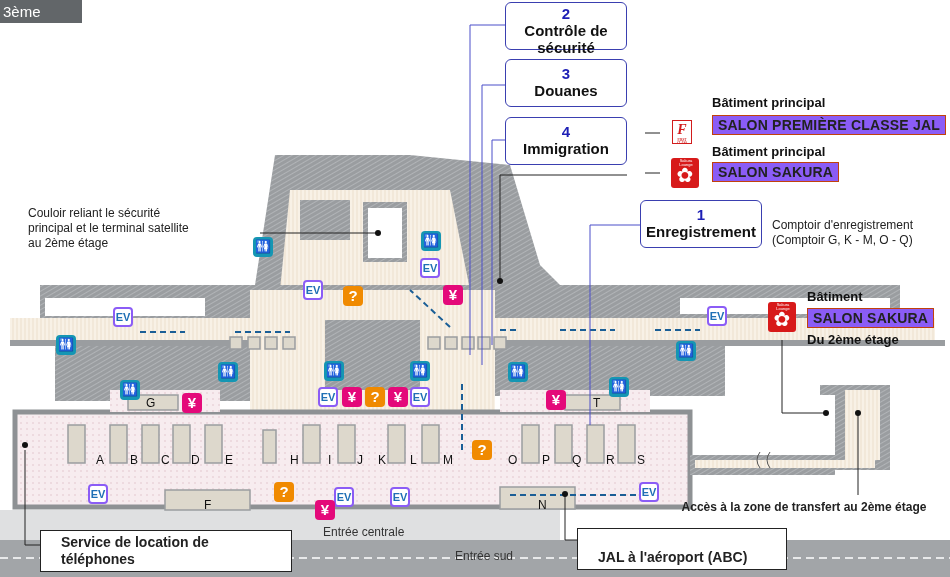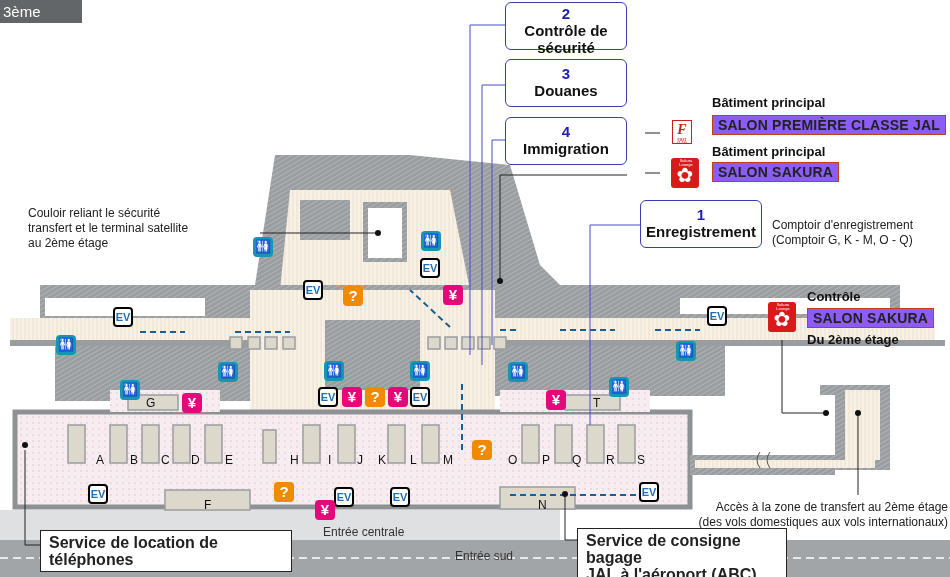--- a/index.html
+++ b/index.html
@@ -5,24 +5,24 @@
   html,body{margin:0;padding:0;background:#fff;}
   body{width:950px;height:577px;position:relative;overflow:hidden;font-family:"Liberation Sans","DejaVu Sans",sans-serif;color:#222;}
   .abs{position:absolute;}
   #floor-tag{left:0;top:0;width:82px;height:23px;background:#626669;color:#fff;font-size:15px;line-height:23px;padding-left:3px;box-sizing:border-box;}
   svg#map{position:absolute;left:0;top:0;}
   .callout{position:absolute;background:#fff;border:1px solid #3a3fb0;border-radius:6px;text-align:center;font-weight:bold;font-size:15px;line-height:17px;color:#111;box-sizing:border-box;}
   .callout .num{color:#1d1fb5;display:block;}
   .salon-head{position:absolute;font-size:13px;font-weight:bold;color:#111;}
   .salon-box{position:absolute;border:1px solid #c2410c;background:#8b5cf6;font-size:14px;font-weight:bold;padding:1px 5px;letter-spacing:0.2px;}
   .note{position:absolute;font-size:12px;color:#222;line-height:15px;}
-  .box-label{position:absolute;background:#fff;border:1px solid #222;font-weight:bold;font-size:16px;line-height:17px;padding:3px 8px;box-sizing:border-box;}
+  .box-label{position:absolute;background:#fff;border:1px solid #222;font-weight:bold;font-size:14px;line-height:17px;padding:3px 20px;box-sizing:border-box;}
   .icon{position:absolute;width:20px;height:20px;border-radius:4px;color:#fff;font-weight:bold;text-align:center;line-height:20px;font-size:15px;box-sizing:border-box;}
   .ic-wc{background:#1596b3;font-size:13px;letter-spacing:-1px;}
-  .ic-ev{background:#fff;border:2px solid #000000;color:#1e6fb5;font-size:11px;line-height:16px;}
+  .ic-ev{background:#fff;border:2px solid #8b5cf6;color:#1e6fb5;font-size:11px;line-height:16px;}
   .ic-yen{background:#e4097a;}
   .ic-q{background:#f08a00;}
   .counter-label{position:absolute;font-size:12px;color:#111;}
   .entrance{position:absolute;font-size:12px;color:#333;}
   .logo-fc{position:absolute;width:20px;height:24px;border:1px solid #d21c1c;background:#fff;color:#d21c1c;font-family:"Liberation Serif",serif;font-style:italic;font-weight:bold;font-size:14px;text-align:center;line-height:18px;box-sizing:border-box;}
   .logo-fc small{display:block;font-size:3px;line-height:3px;font-style:normal;}
   .logo-sk{position:absolute;width:28px;height:30px;background:#d71a1a;border-radius:3px;color:#fff;text-align:center;font-size:20px;line-height:34px;}
   .logo-sk small{position:absolute;left:2px;top:1px;font-size:4px;line-height:4px;}
 </style>
 </head>
@@ -166,43 +166,42 @@
 
 <div class="logo-fc" style="left:672px;top:120px;">F<small>FIRST CLASS</small></div>
 <div class="salon-head" style="left:712px;top:95px;">Bâtiment principal</div>
 <div class="salon-box" style="left:712px;top:115px;">SALON PREMIÈRE CLASSE JAL</div>
 
 <div class="logo-sk" style="left:671px;top:158px;"><small>Sakura Lounge</small>✿</div>
 <div class="salon-head" style="left:712px;top:144px;">Bâtiment principal</div>
 <div class="salon-box" style="left:712px;top:162px;">SALON SAKURA</div>
 
 <div class="logo-sk" style="left:768px;top:302px;"><small>Sakura Lounge</small>✿</div>
-<div class="salon-head" style="left:807px;top:289px;">Contrôle</div>
+<div class="salon-head" style="left:807px;top:289px;">Bâtiment</div>
 <div class="salon-box" style="left:807px;top:308px;">SALON SAKURA</div>
 <div class="salon-head" style="left:807px;top:332px;">Du 2ème étage</div>
 
 <div class="note" style="left:772px;top:218px;font-size:12px;">
   <span>Comptoir d'enregistrement</span><br>
   <span>(Comptoir G, K - M, O - Q)</span>
 </div>
 <div class="note" style="left:28px;top:206px;">
   <span>Couloir reliant le sécurité</span><br>
-  <span>transfert et le terminal satellite</span><br>
+  <span>principal et le terminal satellite</span><br>
   <span>au 2ème étage</span>
 </div>
-<div class="note" style="left:660px;top:500px;text-align:right;width:288px;">
+<div class="note" style="left:660px;top:500px;text-align:center;width:288px;font-weight:bold;">
   <span>Accès à la zone de transfert au 2ème étage</span><br>
-  <span>(des vols domestiques aux vols internationaux)</span>
 </div>
 
 <div class="box-label" style="left:40px;top:530px;width:252px;">
   <span>Service de location de téléphones</span><br>
 </div>
 <div class="box-label" style="left:577px;top:528px;width:210px;">
-  <span>Service de consigne bagage</span><br>
+  <br>
   <span>JAL à l'aéroport (ABC)</span>
 </div>
 
 <div class="entrance" style="left:323px;top:525px;">Entrée centrale</div>
 <div class="entrance" style="left:455px;top:549px;">Entrée sud</div>
 
 <div class="counter-label" style="left:96px;top:453px;">A</div>
 <div class="counter-label" style="left:130px;top:453px;">B</div>
 <div class="counter-label" style="left:161px;top:453px;">C</div>
 <div class="counter-label" style="left:191px;top:453px;">D</div>

